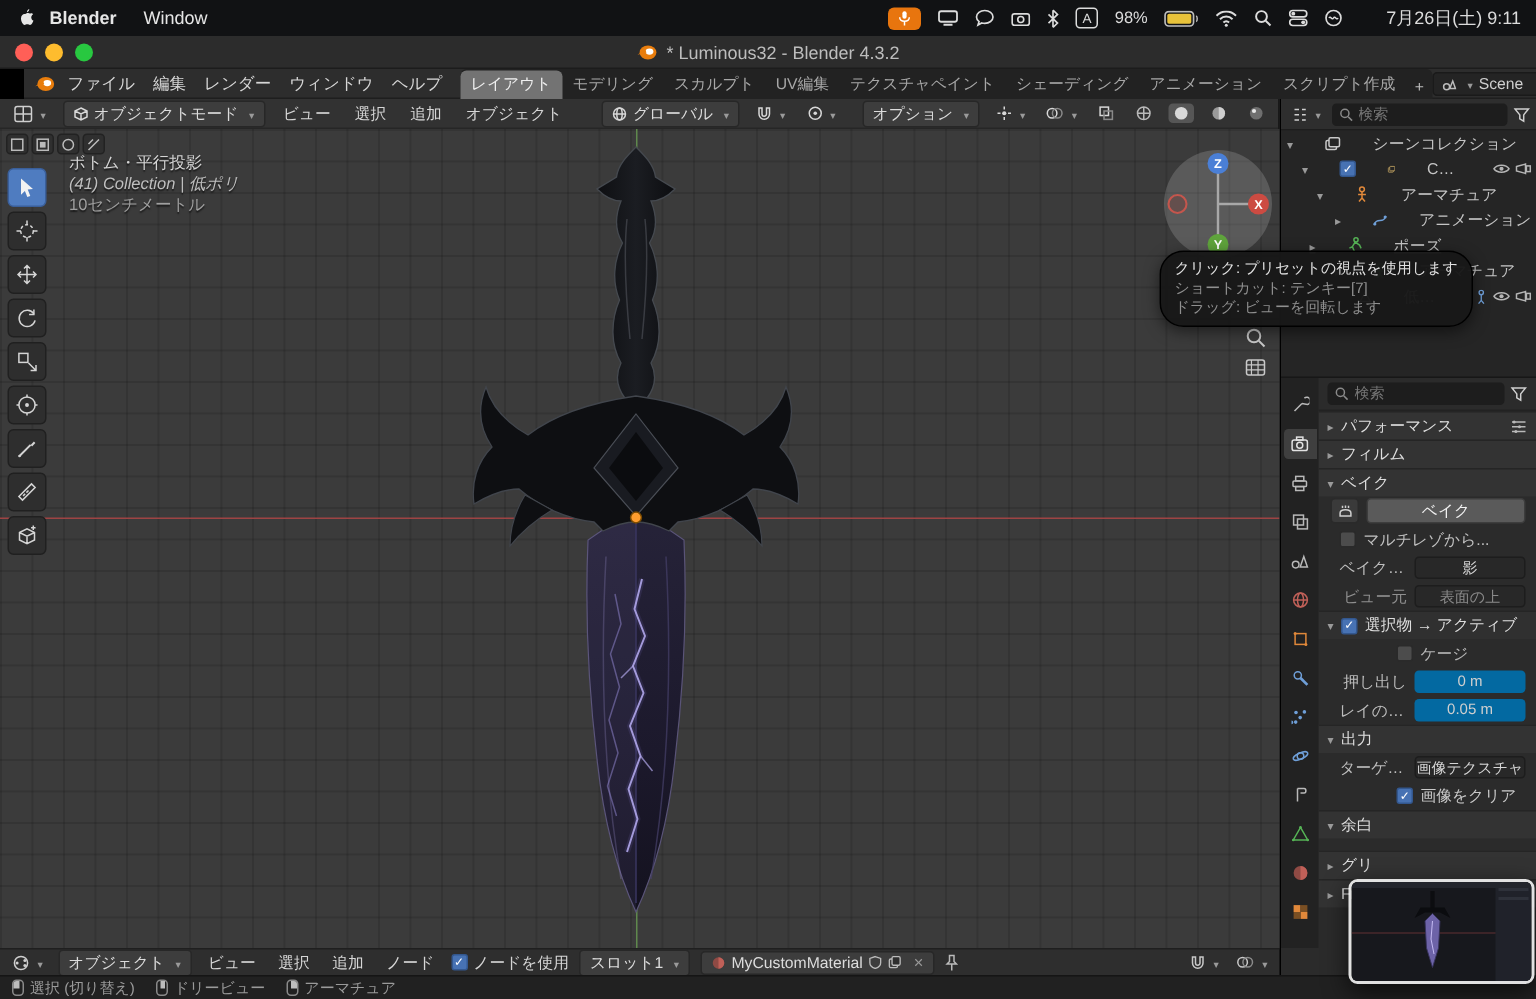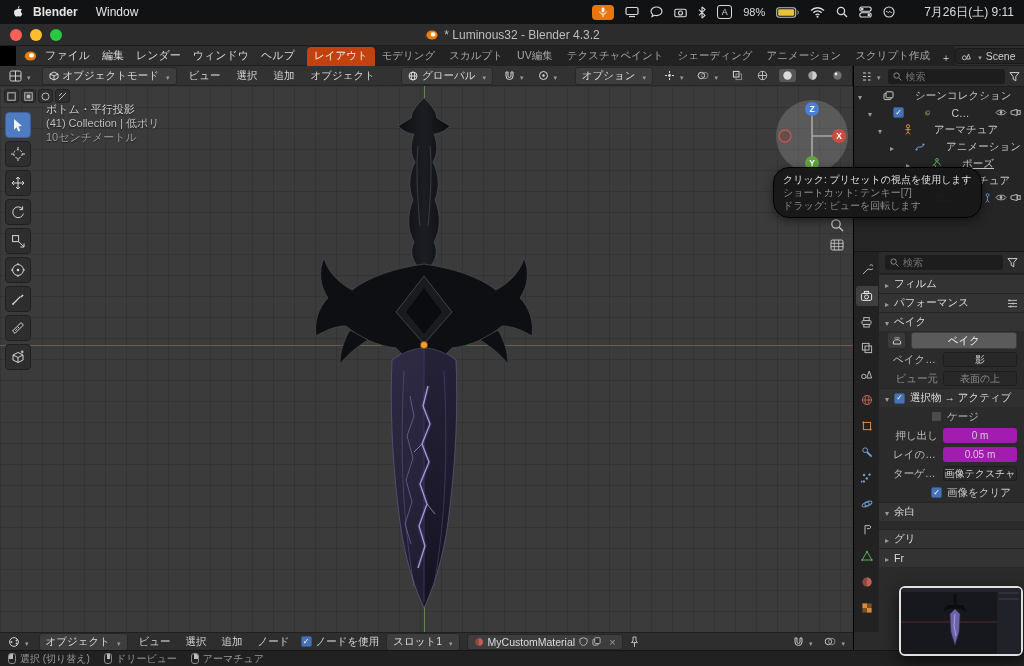--- a/index.html
+++ b/index.html
@@ -28,40 +28,40 @@
   
   #titlebar{position:absolute;left:0;top:24px;width:1024px;height:22px;background:#2c2c2c;border-bottom:1px solid #1c1c1c;display:flex;align-items:center;padding:0 10px;}
   .tl{width:12px;height:12px;border-radius:50%;margin-right:8px;flex:none;}
   #titlebar .title{position:absolute;left:0;right:0;text-align:center;color:#bdbdbd;font-size:12px;pointer-events:none;display:flex;align-items:center;justify-content:center;gap:6px;}
 
   
   #topbar{position:absolute;left:16px;top:46px;width:1024px;height:20px;background:#2d2d2d;border-bottom:1px solid #1e1e1e;display:flex;align-items:center;padding:0 4px;font-size:11px;color:#d6d6d6;white-space:nowrap;}
   #topbar .menu-item{padding:0 6px;}
   #tabs{display:flex;align-items:flex-end;height:20px;margin-left:6px;background:#222;border-radius:4px 4px 0 0;}
   .tab{padding:2px 7px 3px 7px;color:#a7a7a7;font-size:10.5px;border-radius:4px 4px 0 0;}
-  .tab.active{background:#c2410c;color:#f0f0f0;font-family:Liberation Serif, serif;}
+  .tab.active{background:#737373;color:#f0f0f0;font-family:Liberation Serif, serif;}
   .tab.addtab{color:#bdbdbd;padding:2px 6px;}
   #topbar .tb-right{margin-left:auto;display:flex;align-items:flex-start;gap:6px;padding-right:4px;}
   .pillw{display:inline-flex;align-items:center;gap:4px;background:#242424;border:1px solid #1a1a1a;border-radius:3px;padding:1px 5px;color:#cfcfcf;font-size:10.5px;}
 
   
   #viewport{position:absolute;left:0;top:66px;width:853px;height:566px;background:#3b3b3b;border-right:1px solid #191919;}
   #vp-header{position:absolute;left:0;top:0;width:100%;height:20px;background:#323232;border-bottom:1px solid #262626;display:flex;align-items:center;gap:8px;padding:0 6px;font-size:10.5px;color:#d6d6d6;white-space:nowrap;}
   .hdr-pill{display:inline-flex;align-items:center;gap:4px;background:#3d3d3d;border:1px solid #272727;border-radius:3px;padding:1px 6px;color:#dcdcdc;}
   .hdr-menu{padding:0 4px;color:#d6d6d6;}
   .icobtn{display:inline-flex;align-items:center;gap:2px;padding:1px 3px;border-radius:3px;}
   .icobtn.sel{background:#565656;}
   #vp-canvas{position:absolute;left:0;top:20px;width:853px;height:546px;overflow:hidden;
     background-color:#3b3b3b;
     background-image:linear-gradient(rgba(0,0,0,0.12) 1px,transparent 1px),linear-gradient(90deg,rgba(0,0,0,0.12) 1px,transparent 1px);
     background-size:21px 21px;}
   .axis-x{position:absolute;left:0;right:0;top:259px;height:1px;background:rgba(170,70,70,0.9);}
   .axis-y{position:absolute;left:424px;top:0;bottom:0;width:1px;background:rgba(100,145,80,0.9);}
   #vp-overlay-text{position:absolute;left:46px;top:16px;font-size:11px;line-height:14px;color:#d5d5d5;text-shadow:0 1px 1px rgba(0,0,0,0.6);}
-  #vp-overlay-text .l2{color:#bfbfbf;}
+  #vp-overlay-text .l2{color:#bfbfbf;font-style:italic;}
   #vp-overlay-text .l3{color:#9f9f9f;}
   #toolbar{position:absolute;left:5px;top:26px;display:flex;flex-direction:column;gap:3px;}
   .tool{width:26px;height:26px;background:#2e2e2e;border:1px solid #202020;border-radius:4px;display:flex;align-items:center;justify-content:center;}
   .tool.active{background:#4f7cc0;border-color:#3a5f9a;}
   #quick-toggles{position:absolute;left:4px;top:3px;display:flex;gap:2px;}
   .qt{width:15px;height:14px;background:#2f2f2f;border:1px solid #222;border-radius:3px;display:flex;align-items:center;justify-content:center;}
   #gizmo{position:absolute;left:776px;top:14px;width:72px;height:72px;}
   #gizmo .bgc{position:absolute;inset:0;border-radius:50%;background:rgba(255,255,255,0.16);}
   .side-ico{position:absolute;left:830px;display:flex;flex-direction:column;gap:7px;}
 
@@ -83,21 +83,21 @@
   #prop-tabs{width:25px;background:#222;display:flex;flex-direction:column;align-items:center;gap:6px;padding-top:8px;flex:none;}
   .ptab{width:22px;height:20px;display:flex;align-items:center;justify-content:center;border-radius:3px 0 0 3px;}
   .ptab.active{background:#3f3f3f;}
   #prop-body{flex:1;font-size:10.5px;color:#c9c9c9;overflow:hidden;}
   #prop-search{height:22px;display:flex;align-items:center;gap:4px;padding:0 6px;border-bottom:1px solid #222;}
   .phead{display:flex;align-items:center;gap:5px;height:19px;padding:0 6px;background:#333;border-top:1px solid #252525;color:#dedede;}
   .prow{display:flex;align-items:center;gap:5px;height:19px;padding:0 7px 0 14px;}
   .prow .plabel{flex:1;text-align:right;color:#bdbdbd;overflow:hidden;text-overflow:ellipsis;white-space:nowrap;}
   .dd{width:74px;height:15px;background:#282828;border:1px solid #1d1d1d;border-radius:3px;display:flex;align-items:center;justify-content:center;color:#d6d6d6;font-size:10px;flex:none;}
   .dd.dim{color:#8a8a8a;}
-  .val{width:74px;height:15px;background:#a21caf;border-radius:3px;display:flex;align-items:center;justify-content:center;color:#cfcfcf;font-size:10px;flex:none;}
+  .val{width:74px;height:15px;background:#0369a1;border-radius:3px;display:flex;align-items:center;justify-content:center;color:#cfcfcf;font-size:10px;flex:none;}
   .bakebtn{flex:1;height:17px;background:#5a5a5a;border:1px solid #3d3d3d;border-radius:3px;display:flex;align-items:center;justify-content:center;color:#f2f2f2;}
   .minibtn{width:19px;height:17px;background:#3a3a3a;border:1px solid #2a2a2a;border-radius:3px;display:flex;align-items:center;justify-content:center;flex:none;}
 
   
   #shader-header{position:absolute;left:0;top:632px;width:853px;height:18px;background:#2e2e2e;border-top:1px solid #1f1f1f;display:flex;align-items:center;gap:7px;padding:0 5px;font-size:10.5px;color:#d4d4d4;white-space:nowrap;}
   #shader-header .right{margin-left:auto;display:flex;gap:6px;align-items:center;}
   #props-bottom-fill{position:absolute;left:854px;top:632px;width:170px;height:18px;background:#2b2b2b;}
 
   
   #statusbar{position:absolute;left:0;top:650px;width:1024px;height:16px;background:#212121;border-top:1px solid #151515;display:flex;align-items:center;gap:14px;padding:0 8px;font-size:10px;color:#9a9a9a;}
@@ -565,21 +565,21 @@
   <div class="ol-row" style="padding-left:36px;">
     <span class="chevr"></span>
     <svg width="10" height="10" viewBox="0 0 10 10">
         <path d="M1,8 C3,2 7,8 9,2" stroke="#6f9fd8" fill="none"></path>
         <circle cx="1.6" cy="7.4" r="1" fill="#6f9fd8"></circle>
         <circle cx="8.4" cy="2.6" r="1" fill="#6f9fd8"></circle>
       </svg>
     <span class="lbl">アニメーション</span>
   </div>
 
-  <div class="ol-row" style="padding-left:52px;text-decoration:underline;">
+  <div class="ol-row" style="padding-left:19px;text-decoration:underline;">
     <span class="chevr"></span>
     <svg width="10" height="11" viewBox="0 0 10 11">
         <circle cx="6" cy="1.9" r="1.4" stroke="#56b356" fill="none"></circle>
         <path d="M5.4,3.4 L3.6,6.4 L1.6,7.4 M3.6,6.4 L5,9.8 M5.4,3.4 L8.4,5.4 L9.4,7.6" stroke="#56b356" fill="none"></path>
       </svg>
     <span class="lbl">ポーズ</span>
   </div>
 
   <div class="ol-row" style="padding-left:36px;">
     <span class="chevr"></span>
@@ -722,51 +722,55 @@
           </svg>
         <input placeholder="検索" style="">
       </span>
       <span>
           <svg width="11" height="11" viewBox="0 0 11 11">
             <path d="M1,1.6 H10 L6.8,5.6 V9.8 L4.2,8.2 V5.6 Z" stroke="#cfcfcf" fill="none"></path>
           </svg>
         </span>
     </div>
 
-    <div class="phead">
-        <span class="chevr"></span>
-        <span>フィルム</span>
-      </div>
     <div class="phead">
         <span class="chevr"></span>
         <span>パフォーマンス</span>
         <span style="margin-left:auto">
           <svg width="11" height="9" viewBox="0 0 11 9">
             <path d="M1,1.4 H10 M1,4.5 H10 M1,7.6 H10" stroke="#b9b9b9"></path>
             <circle cx="2.4" cy="1.4" r="1" fill="#b9b9b9"></circle>
             <circle cx="6" cy="4.5" r="1" fill="#b9b9b9"></circle>
             <circle cx="3.6" cy="7.6" r="1" fill="#b9b9b9"></circle>
           </svg>
         </span>
       </div>
     <div class="phead">
+        <span class="chevr"></span>
+        <span>フィルム</span>
+      </div>
+    <div class="phead">
         <span class="chevd"></span>
         <span>ベイク</span>
       </div>
 
     <div class="prow" style="padding-left:8px;">
       <span class="minibtn">
           <svg width="10" height="10" viewBox="0 0 10 10">
             <path d="M1.4,6 C1.4,3 8.6,3 8.6,6 L8.6,8 H1.4 Z" stroke="#cfcfcf" fill="none"></path>
             <path d="M3,2.6 V1.2 M5,2.6 V1 M7,2.6 V1.2" stroke="#cfcfcf"></path>
           </svg>
         </span>
       <span class="bakebtn">ベイク</span>
     </div>
     <div class="prow">
+      <span class="cb"></span>
+      <span style="color:#c0c0c0;">マルチレゾから...</span>
+    </div>
+    <div class="prow">
       <span class="plabel">ベイクタイプ</span>
       <span class="dd">影</span>
     </div>
     <div class="prow">
       <span class="plabel" style="color:#8f8f8f;">ビュー元</span>
       <span class="dd dim">表面の上</span>
     </div>
     <div class="phead" style="background:#303030;">
       <span class="chevd"></span>
         <span class="cb on"></span>
@@ -778,20 +782,24 @@
     </div>
     <div class="prow">
       <span class="plabel">押し出し</span>
       <span class="val">0 m</span>
     </div>
     <div class="prow">
       <span class="plabel">レイの最大...</span>
       <span class="val">0.05 m</span>
     </div>
 
+    <div class="phead">
+        <span class="chevd"></span>
+        <span>出力</span>
+      </div>
     <div class="prow">
       <span class="plabel">ターゲット</span>
       <span class="dd">画像テクスチャ</span>
     </div>
     <div class="prow" style="justify-content:flex-end;">
       <span class="cb on"></span>
       <span style="width:70px;color:#c9c9c9;">画像をクリア</span>
     </div>
 
     <div class="phead">

